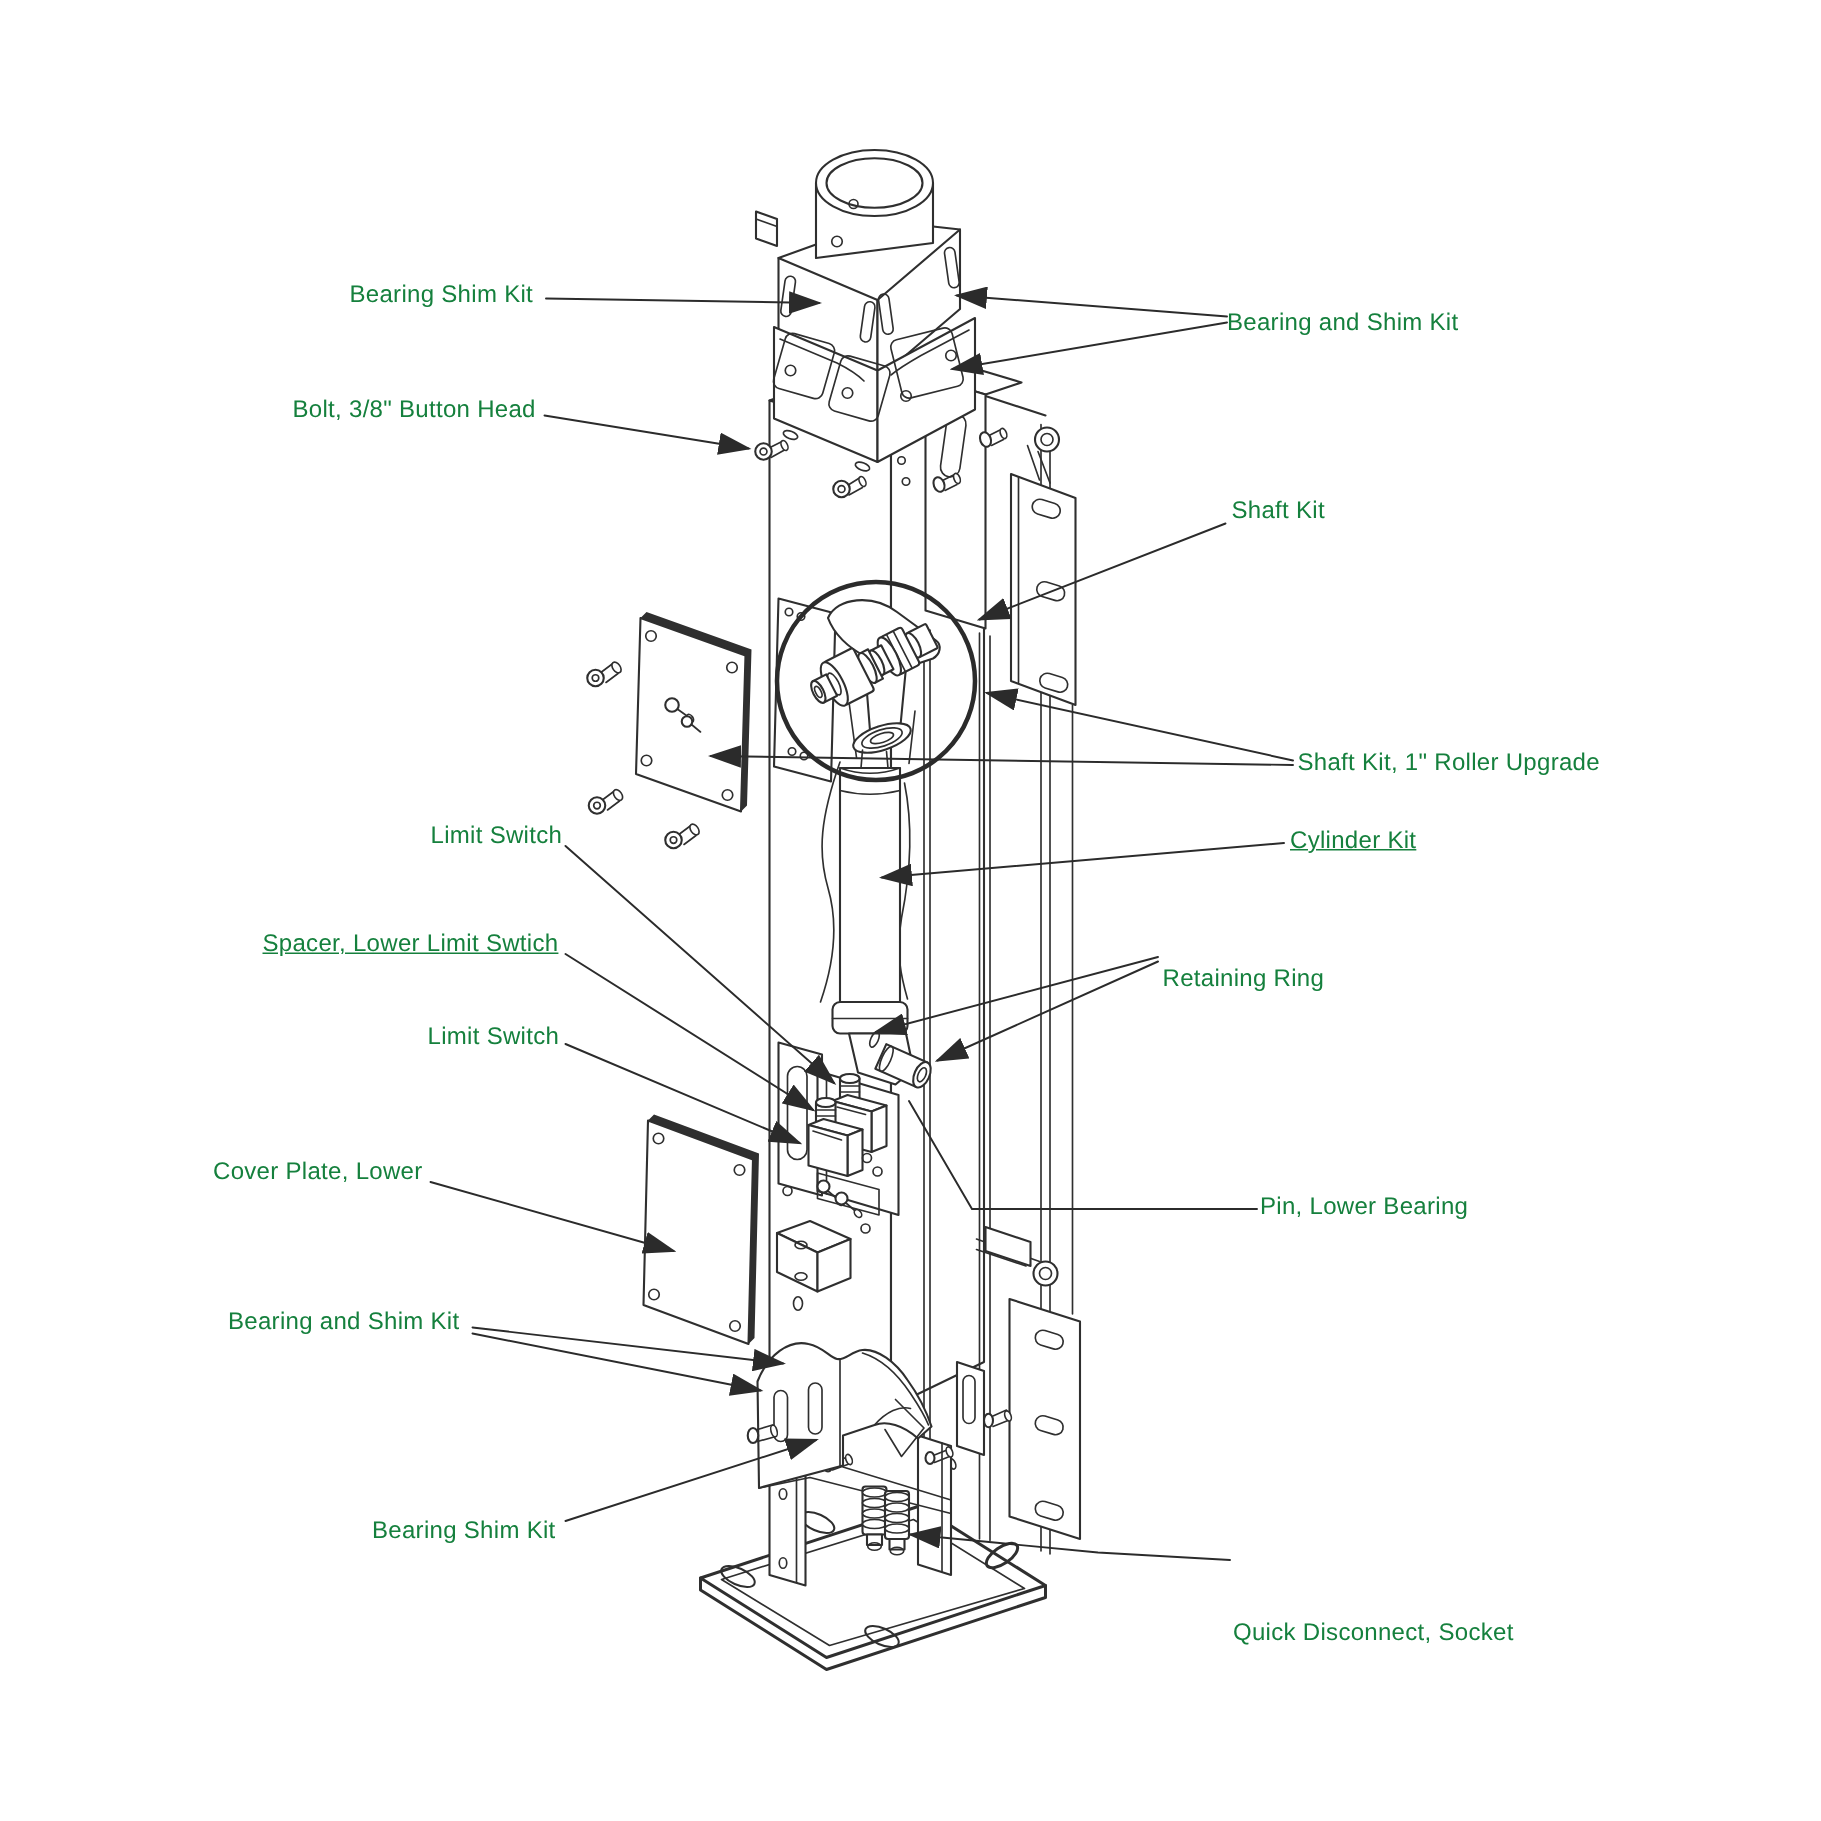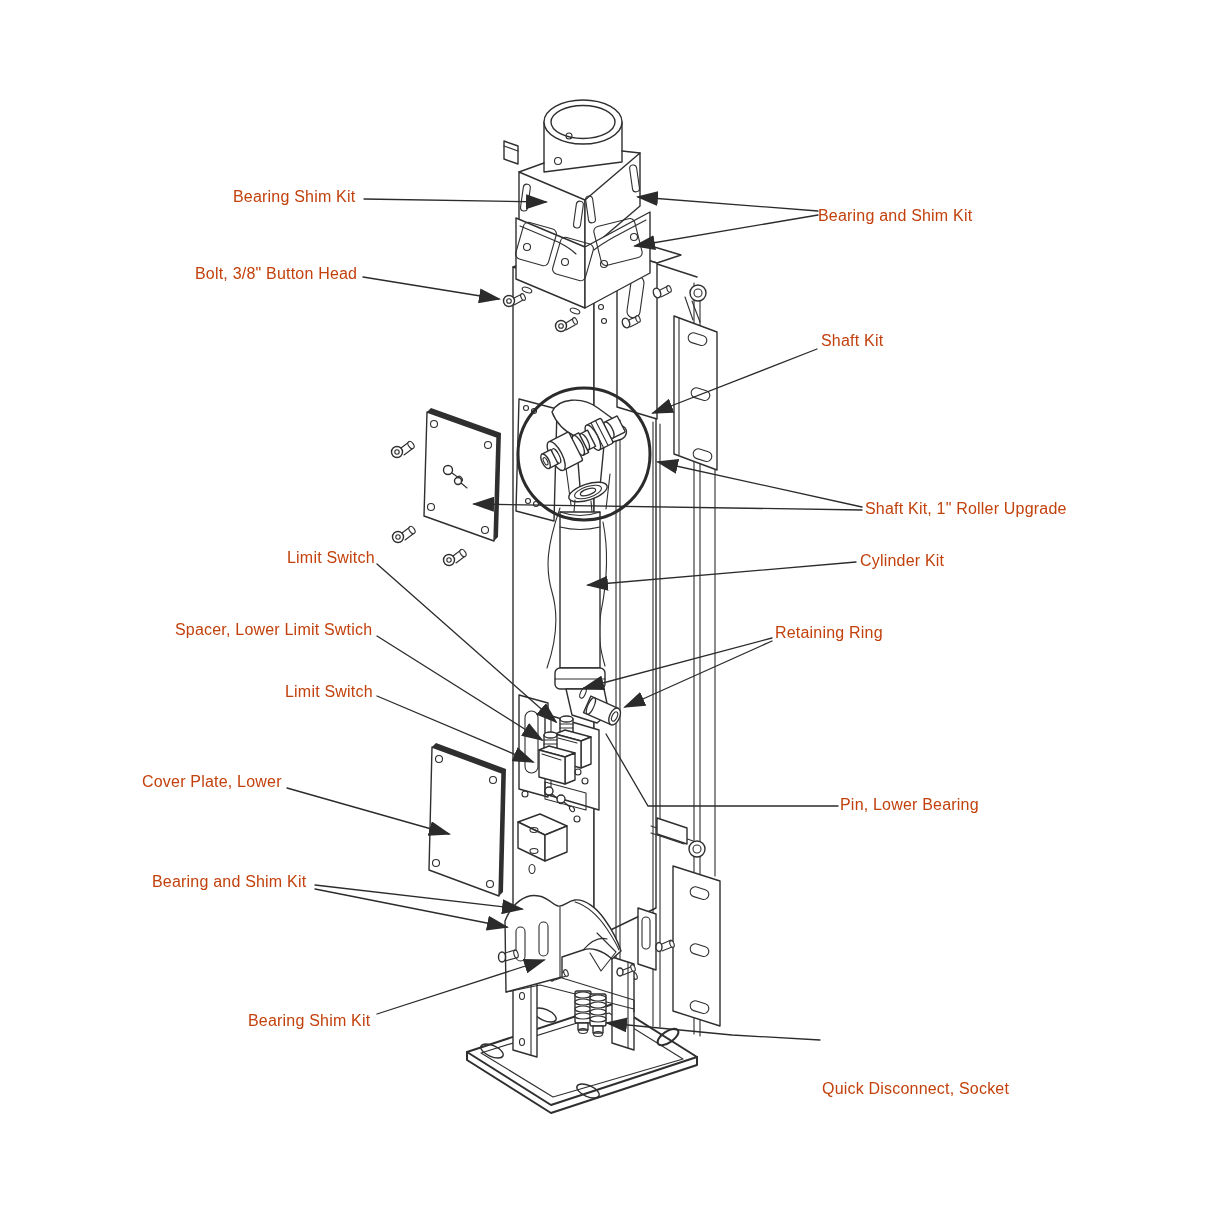--- a/index.html
+++ b/index.html
@@ -1,19 +1,19 @@
 <!DOCTYPE html>
 <html><head>
 <meta charset="utf-8">
 <style>
   html,body{margin:0;padding:0;background:#ffffff;}
   #stage{position:relative;width:1214px;height:1214px;background:#ffffff;overflow:hidden;
          font-family:"Liberation Sans", sans-serif;}
   #art{position:absolute;left:0;top:0;}
-  .lbl{position:absolute;font-size:16px;line-height:17px;color:#c2410c;white-space:nowrap;
+  .lbl{position:absolute;font-size:16px;line-height:17px;color:#15803d;white-space:nowrap;
        letter-spacing:0.2px;}
   
   .s{stroke:#2f2f2f;fill:none;stroke-width:1.4;stroke-linejoin:round;stroke-linecap:round;}
   .w{stroke:#2f2f2f;fill:#ffffff;stroke-width:1.4;stroke-linejoin:round;stroke-linecap:round;}
   .t{stroke-width:1.1;}
   .b2{stroke-width:2;}
   .dk{fill:#2f2f2f;stroke:none;}
   .ring{stroke:#2b2b2b;fill:none;stroke-width:3;}
   .ld{stroke:#2b2b2b;fill:none;stroke-width:1.3;stroke-linecap:round;}
 </style>
@@ -379,24 +379,24 @@
     <path class="ld" marker-end="url(#arw)" d="M377,1014 L544,960"></path>
     <path class="ld" marker-end="url(#arw)" d="M820,1040 L732,1035 L607,1023"></path>
   </g>
 </svg>
 
 <div class="lbl" style="left:233px;top:188px;">Bearing Shim Kit</div>
 <div class="lbl" style="left:818px;top:207px;">Bearing and Shim Kit</div>
 <div class="lbl" style="left:195px;top:265px;">Bolt, 3/8" Button Head</div>
 <div class="lbl" style="left:821px;top:332px;">Shaft Kit</div>
 <div class="lbl" style="left:865px;top:500px;">Shaft Kit, 1" Roller Upgrade</div>
-<div class="lbl" style="left:860px;top:552px;">Cylinder Kit</div>
+<div class="lbl" style="left:860px;top:552px;text-decoration:underline;">Cylinder Kit</div>
 <div class="lbl" style="left:287px;top:549px;">Limit Switch</div>
-<div class="lbl" style="left:175px;top:621px;">Spacer, Lower Limit Swtich</div>
+<div class="lbl" style="left:175px;top:621px;text-decoration:underline;">Spacer, Lower Limit Swtich</div>
 <div class="lbl" style="left:285px;top:683px;">Limit Switch</div>
 <div class="lbl" style="left:142px;top:773px;">Cover Plate, Lower</div>
-<div class="lbl" style="left:775px;top:624px;">Retaining Ring</div>
+<div class="lbl" style="left:775px;top:644px;">Retaining Ring</div>
 <div class="lbl" style="left:840px;top:796px;">Pin, Lower Bearing</div>
 <div class="lbl" style="left:152px;top:873px;">Bearing and Shim Kit</div>
 <div class="lbl" style="left:248px;top:1012px;">Bearing Shim Kit</div>
 <div class="lbl" style="left:822px;top:1080px;">Quick Disconnect, Socket</div>
 
 </div>
 
 </body></html>

